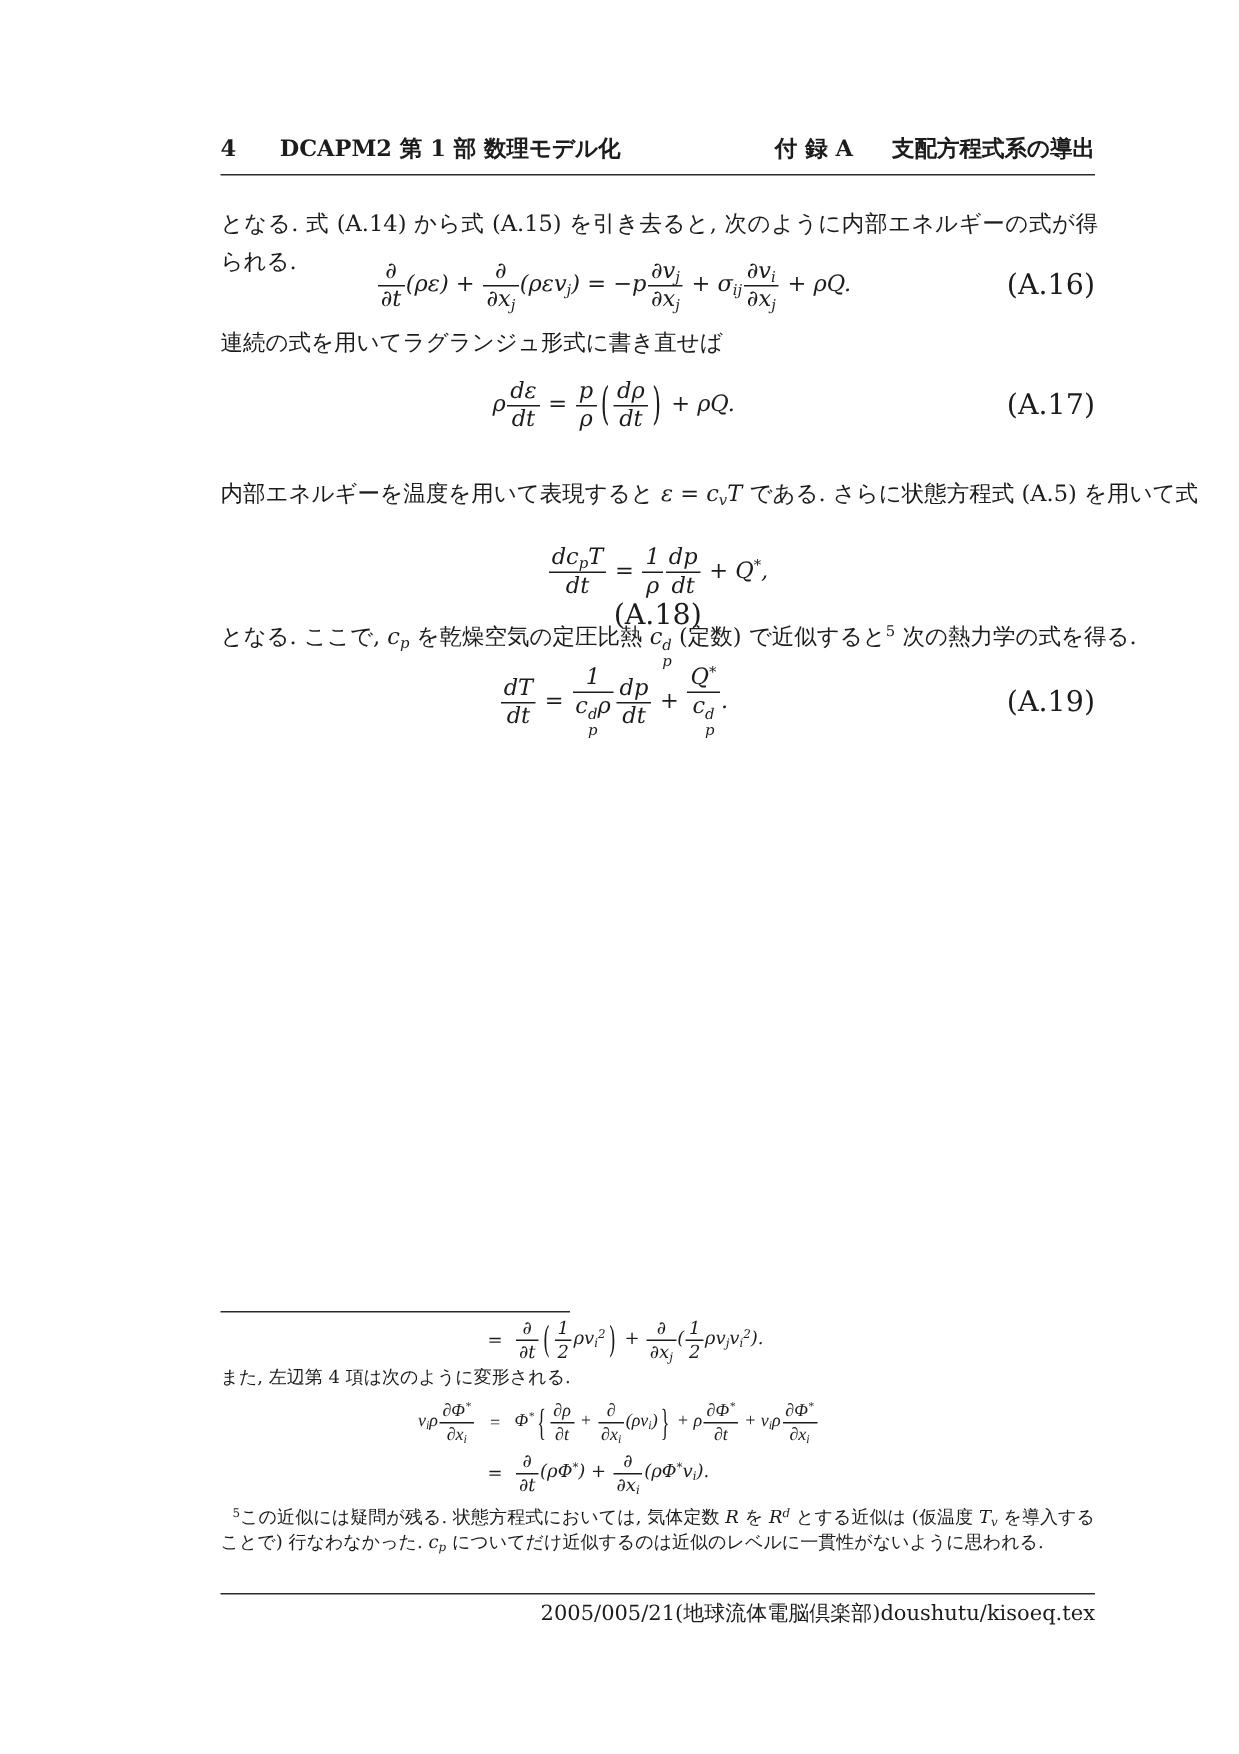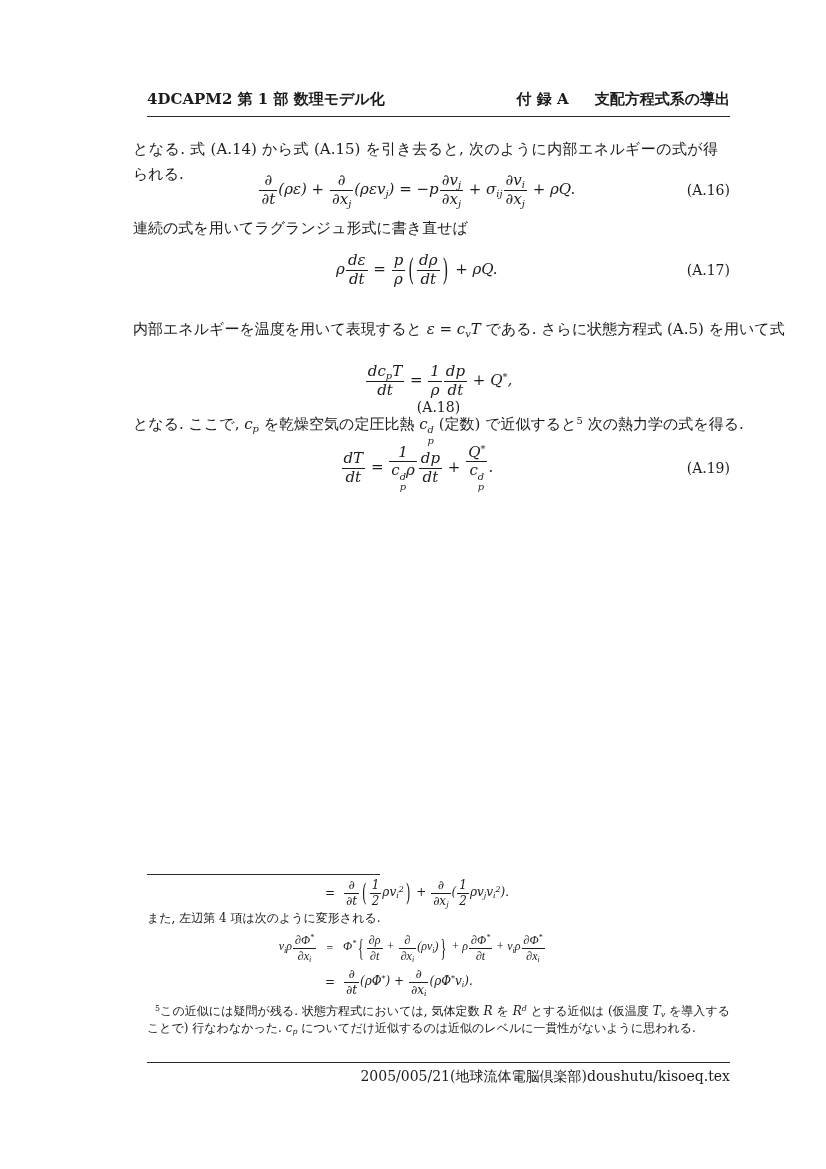--- a/index.html
+++ b/index.html
@@ -8,34 +8,34 @@
     font-family:"DejaVu Serif","Liberation Serif",serif; color:#1c1c1c;
     overflow:hidden;
   }
   .rule { position:absolute; height:1px; background:#2b2b2b; }
 
   
   .hdr { position:absolute; top:90px; left:147px; width:583px;
          display:flex; align-items:baseline; font-weight:bold;
          font-size:15px; line-height:18px; }
   .hnum { }
-  .htitle { }
+  .htitle { margin-left:29px; }
   .hright { margin-left:auto; }
   .hgap { display:inline-block; width:26px; }
 
   
-  .para { position:absolute; left:133px; width:585px; font-size:15px;
+  .para { position:absolute; left:147px; width:585px; font-size:15px;
           line-height:25px; text-align:justify; }
   .oneline { text-align:left; white-space:nowrap; }
 
   
   .eqrow { position:absolute; left:147px; width:583px; display:flex;
            align-items:center; }
   .eqbody { flex:1; text-align:center; font-size:15px; line-height:1; }
-  .eqno  { font-size:14px; font-style:normal; }
+  .eqno  { font-size:19px; font-style:normal; }
 
   .eq { font-style:italic; }
   .it { font-style:italic; }
 
   .frac { display:inline-block; vertical-align:middle; text-align:center; margin:0 1px; }
   .frac .num, .frac .den { display:block; line-height:1.18; padding:0 2px; }
   .frac .den { border-top:1px solid currentColor; }
 
   sub, sup { font-size:0.66em; line-height:0; }
   sup { vertical-align:0.5em; }

